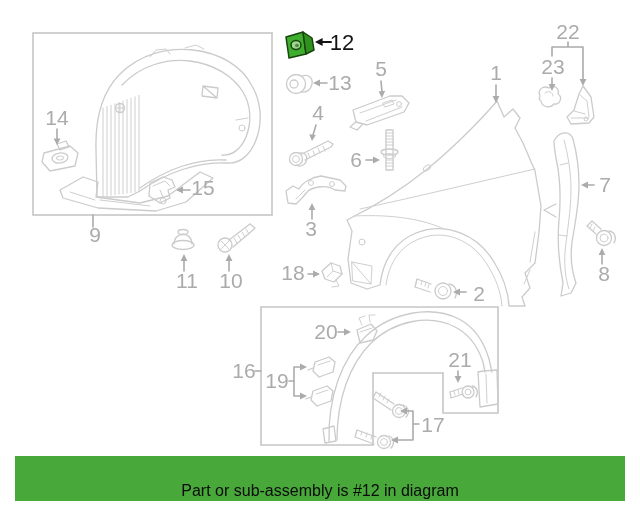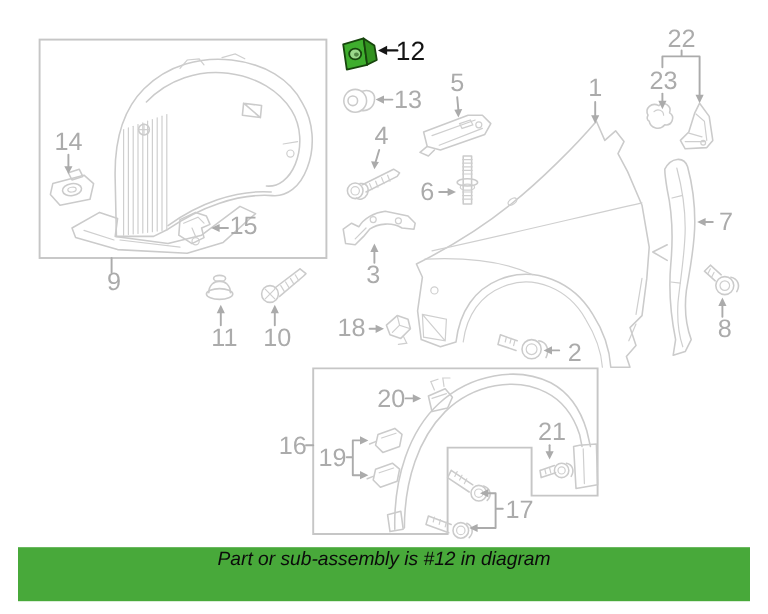--- a/index.html
+++ b/index.html
@@ -13,22 +13,22 @@
   .box { stroke:#c6c6c6; fill:none; stroke-width:1.6; }
   .ar { stroke:#ababab; fill:none; stroke-width:1.6; stroke-linecap:round; }
   .ah { fill:#ababab; stroke:none; }
   .ar-hl { stroke:#151515; fill:none; stroke-width:2; stroke-linecap:round; }
   .ah-hl { fill:#151515; stroke:none; }
   .num { font-family:"Liberation Sans", sans-serif; font-size:21px; fill:#ababab; }
   .num-hl { font-family:"Liberation Sans", sans-serif; font-size:22px; fill:#141414; }
   .hl { stroke:#17450d; stroke-width:1.5; stroke-linejoin:round; }
   .banner {
     position:absolute; left:15px; top:456px; width:610px; height:45px;
-    display:flex; flex-direction:column; align-items:center; justify-content:flex-start;
-    text-align:center; color:#0b0b0b; font-size:16px; line-height:21px;font-style:italic;
+    display:flex; flex-direction:column; align-items:center; justify-content:flex-end;
+    text-align:center; color:#0b0b0b; font-size:16px; line-height:21px;
   }
 </style>
 </head>
 <body>
 
 <div class="stage">
 
 <svg width="640" height="512" viewBox="0 0 640 512">
 
   <g>

